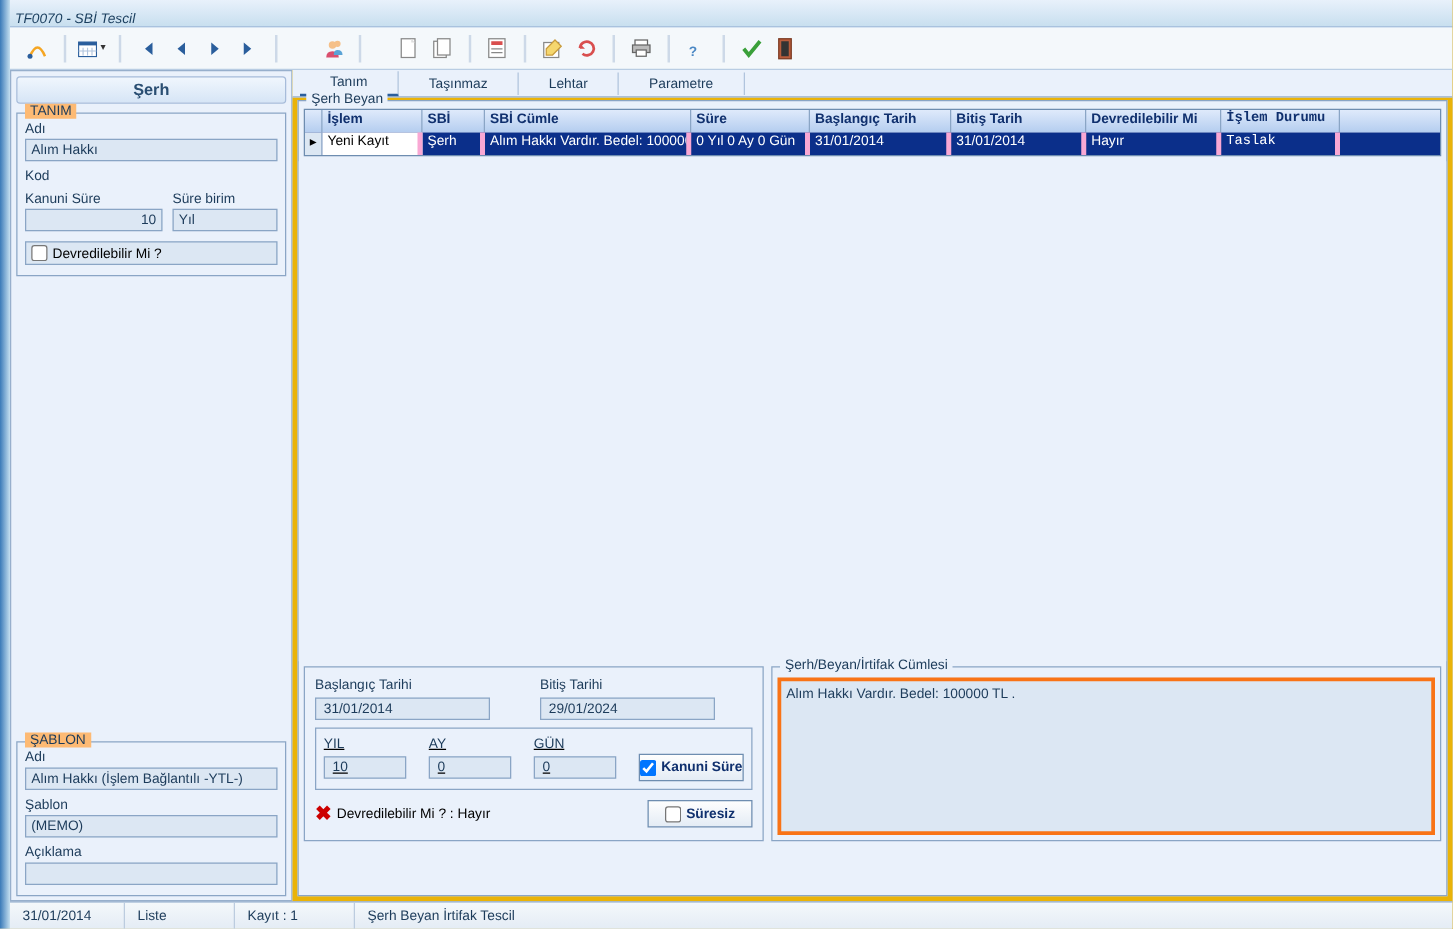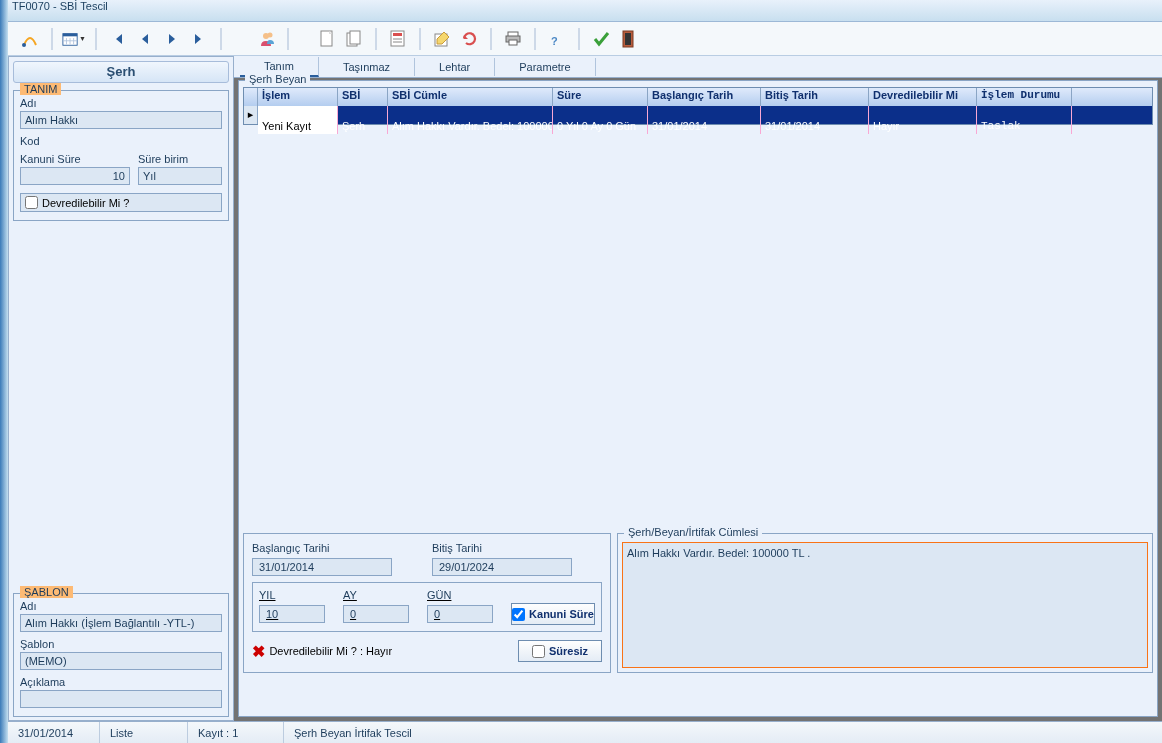--- a/index.html
+++ b/index.html
@@ -1,20 +1,20 @@
 <!DOCTYPE html>
 <html><head>
 <meta charset="utf-8">
 <style>
 * { box-sizing: border-box; margin: 0; padding: 0; font-family: Tahoma, Arial, sans-serif; font-size: 11px; }
 body { background: #d4e4f7; width: 1162px; height: 743px; overflow: hidden; position: relative; }
 
 .window-bg { position: absolute; left: 0; top: 0; width: 8px; height: 100%; background: linear-gradient(to right, #3a7ab8, #c4dff0); }
 
-.titlebar { height: 22px; background: linear-gradient(to bottom, #e8f1fb, #c8dfef); border-bottom: 1px solid #9cb8d6; display: flex; align-items: flex-start; padding-left: 12px; color: #1a3e5e; font-size: 12px; }
+.titlebar { height: 22px; background: linear-gradient(to bottom, #e8f1fb, #c8dfef); border-bottom: 1px solid #9cb8d6; display: flex; align-items: flex-end; padding-left: 12px; color: #1a3e5e; font-size: 12px; font-style: italic; }
 
 .toolbar { height: 34px; background: #f4f8fb; border-bottom: 1px solid #b9cde3; display: flex; align-items: center; padding: 0 10px; gap: 3px; margin-left: 8px; }
 .tool-icon { width: 24px; height: 24px; display: flex; align-items: center; justify-content: center; cursor: pointer; border-radius: 2px; }
 .tool-sep { width: 2px; height: 22px; background: #cdd9e8; margin: 0 6px; }
 .dropdown-arrow { font-size: 7px; margin-left: 1px; color: #333; }
 
 .main-container { display: flex; height: calc(100% - 22px - 34px - 22px); margin-left: 8px; }
 
 .left-panel { width: 226px; background: #eaf1fb; border: 1px solid #97afcc; display: flex; flex-direction: column; }
 .panel-header { height: 22px; background: linear-gradient(to bottom, #f0f6fd, #d6e5f6); border: 1px solid #a7bcda; text-align: center; color: #2a4e72; font-weight: bold; font-size: 13px; line-height: 20px; border-radius: 3px; margin: 4px; }
@@ -24,34 +24,34 @@
 .field-row { display: flex; gap: 8px; margin-top: 6px; }
 .field { flex: 1; }
 .field-label { color: #1c3b5a; margin-bottom: 2px; display: block; }
 .field-input { width: 100%; height: 18px; background: #dce7f3; border: 1px solid #8aa5c5; padding: 1px 4px; color: #1c3b5a; }
 .field-input.right { text-align: right; }
 .checkbox-row { display: flex; align-items: center; margin-top: 8px; background: #dce7f3; border: 1px solid #8aa5c5; padding: 2px 4px; }
 .checkbox-row input { margin-right: 4px; }
 
 .spacer { flex: 1; }
 
-.right-panel { flex: 1; display: flex; flex-direction: column; background: #737373; }
+.right-panel { flex: 1; display: flex; flex-direction: column; background: #eab308; }
 
 .tabs-row { height: 22px; display: flex; align-items: center; background: #eaf1fb; border-bottom: 1px solid #97afcc; padding-left: 6px; }
 .tab { padding: 3px 24px; color: #1c3b5a; cursor: pointer; border-right: 1px solid #b0c4dd; }
 .tab.active { border-bottom: 2px solid #2a5e9c; }
 
 .grid-fieldset { border: 1px solid #8aa5c5; margin: 2px 4px 4px 4px; flex: 1; position: relative; background: #eaf1fb; display: flex; flex-direction: column; }
 .grid-fieldset-title { position: absolute; top: -8px; left: 6px; background: #eaf1fb; padding: 0 4px; color: #1c3b5a; }
 
 .grid { margin: 6px 4px 4px 4px; border: 1px solid #6e8db0; background: #eaf1fb; flex: 0 0 auto; }
 .grid-head { display: flex; background: linear-gradient(to bottom, #dfeafb, #b4cdef); height: 18px; }
 .grid-head-cell { border-right: 1px solid #8aa5c5; padding: 1px 4px; color: #10306e; font-weight: bold; }
 .grid-row { display: flex; background: #0b2f8a; color: #fff; height: 18px; position: relative; }
-.grid-row-cell { border-right: 1px solid #f9a8d4; padding: 14px 4px; white-space: nowrap; overflow: hidden; }
+.grid-row-cell { border-right: 4px solid #f9a8d4; padding: 1px 4px; white-space: nowrap; overflow: hidden; }
 .row-indicator { width: 14px; background: #dce7f3; border-right: 1px solid #8aa5c5; color: #000; text-align: center; line-height: 16px; }
 .grid-body-fill { height: 400px; background: #eaf1fb; }
 
 .c-ind { width: 14px; }
 .c-islem { width: 80px; }
 .c-sbi { width: 50px; }
 .c-cumle { width: 165px; }
 .c-sure { width: 95px; }
 .c-bas { width: 113px; }
 .c-bit { width: 108px; }
@@ -66,21 +66,21 @@
 .duration-box { border: 1px solid #8aa5c5; padding: 6px; display: flex; gap: 18px; align-items: flex-start; }
 .dur-group { display: flex; flex-direction: column; gap: 2px; text-decoration: underline; }
 .dur-input { width: 66px; height: 18px; background: #dce7f3; border: 1px solid #8aa5c5; padding: 1px 6px; color: #1c3b5a; }
 .btn-ks { width: 84px; height: 22px; background: linear-gradient(to bottom, #fefefe, #e4ecf5); border: 1px solid #6e8db0; color: #10306e; font-weight: bold; display: flex; align-items: center; justify-content: center; gap: 4px; cursor: pointer; margin-top: 14px; }
 .dev-row { display: flex; align-items: center; justify-content: space-between; padding: 2px 0; }
 .dev-row .x-icon { color: #c00; font-weight: bold; font-size: 16px; margin-right: 4px; }
 .btn-sr { width: 84px; height: 22px; background: linear-gradient(to bottom, #fefefe, #e4ecf5); border: 1px solid #6e8db0; color: #10306e; font-weight: bold; display: flex; align-items: center; justify-content: center; gap: 4px; cursor: pointer; }
 
 .bottom-right { flex: 1; border: 1px solid #8aa5c5; padding: 4px; background: #eaf1fb; position: relative; display: flex; flex-direction: column; }
 .bottom-right-title { position: absolute; top: -8px; left: 6px; background: #eaf1fb; padding: 0 4px; color: #1c3b5a; }
-.memo { flex: 1; background: #dce7f3; border: 1px solid #f97316; padding: 4px; color: #1c3b5a; margin-top: 4px; }
+.memo { flex: 1; background: #dce7f3; border: 3px solid #f97316; padding: 4px; color: #1c3b5a; margin-top: 4px; }
 
 .statusbar { position: absolute; bottom: 0; left: 8px; right: 0; height: 22px; background: linear-gradient(to bottom, #f4f8fb, #e4ecf5); border-top: 1px solid #97afcc; display: flex; align-items: center; }
 .status-cell { padding: 0 10px; border-right: 1px solid #bcccdf; height: 100%; display: flex; align-items: center; color: #1c3b5a; }
 </style>
 </head>
 <body>
 
 <div class="window-bg"></div>
 
 <div class="titlebar">

